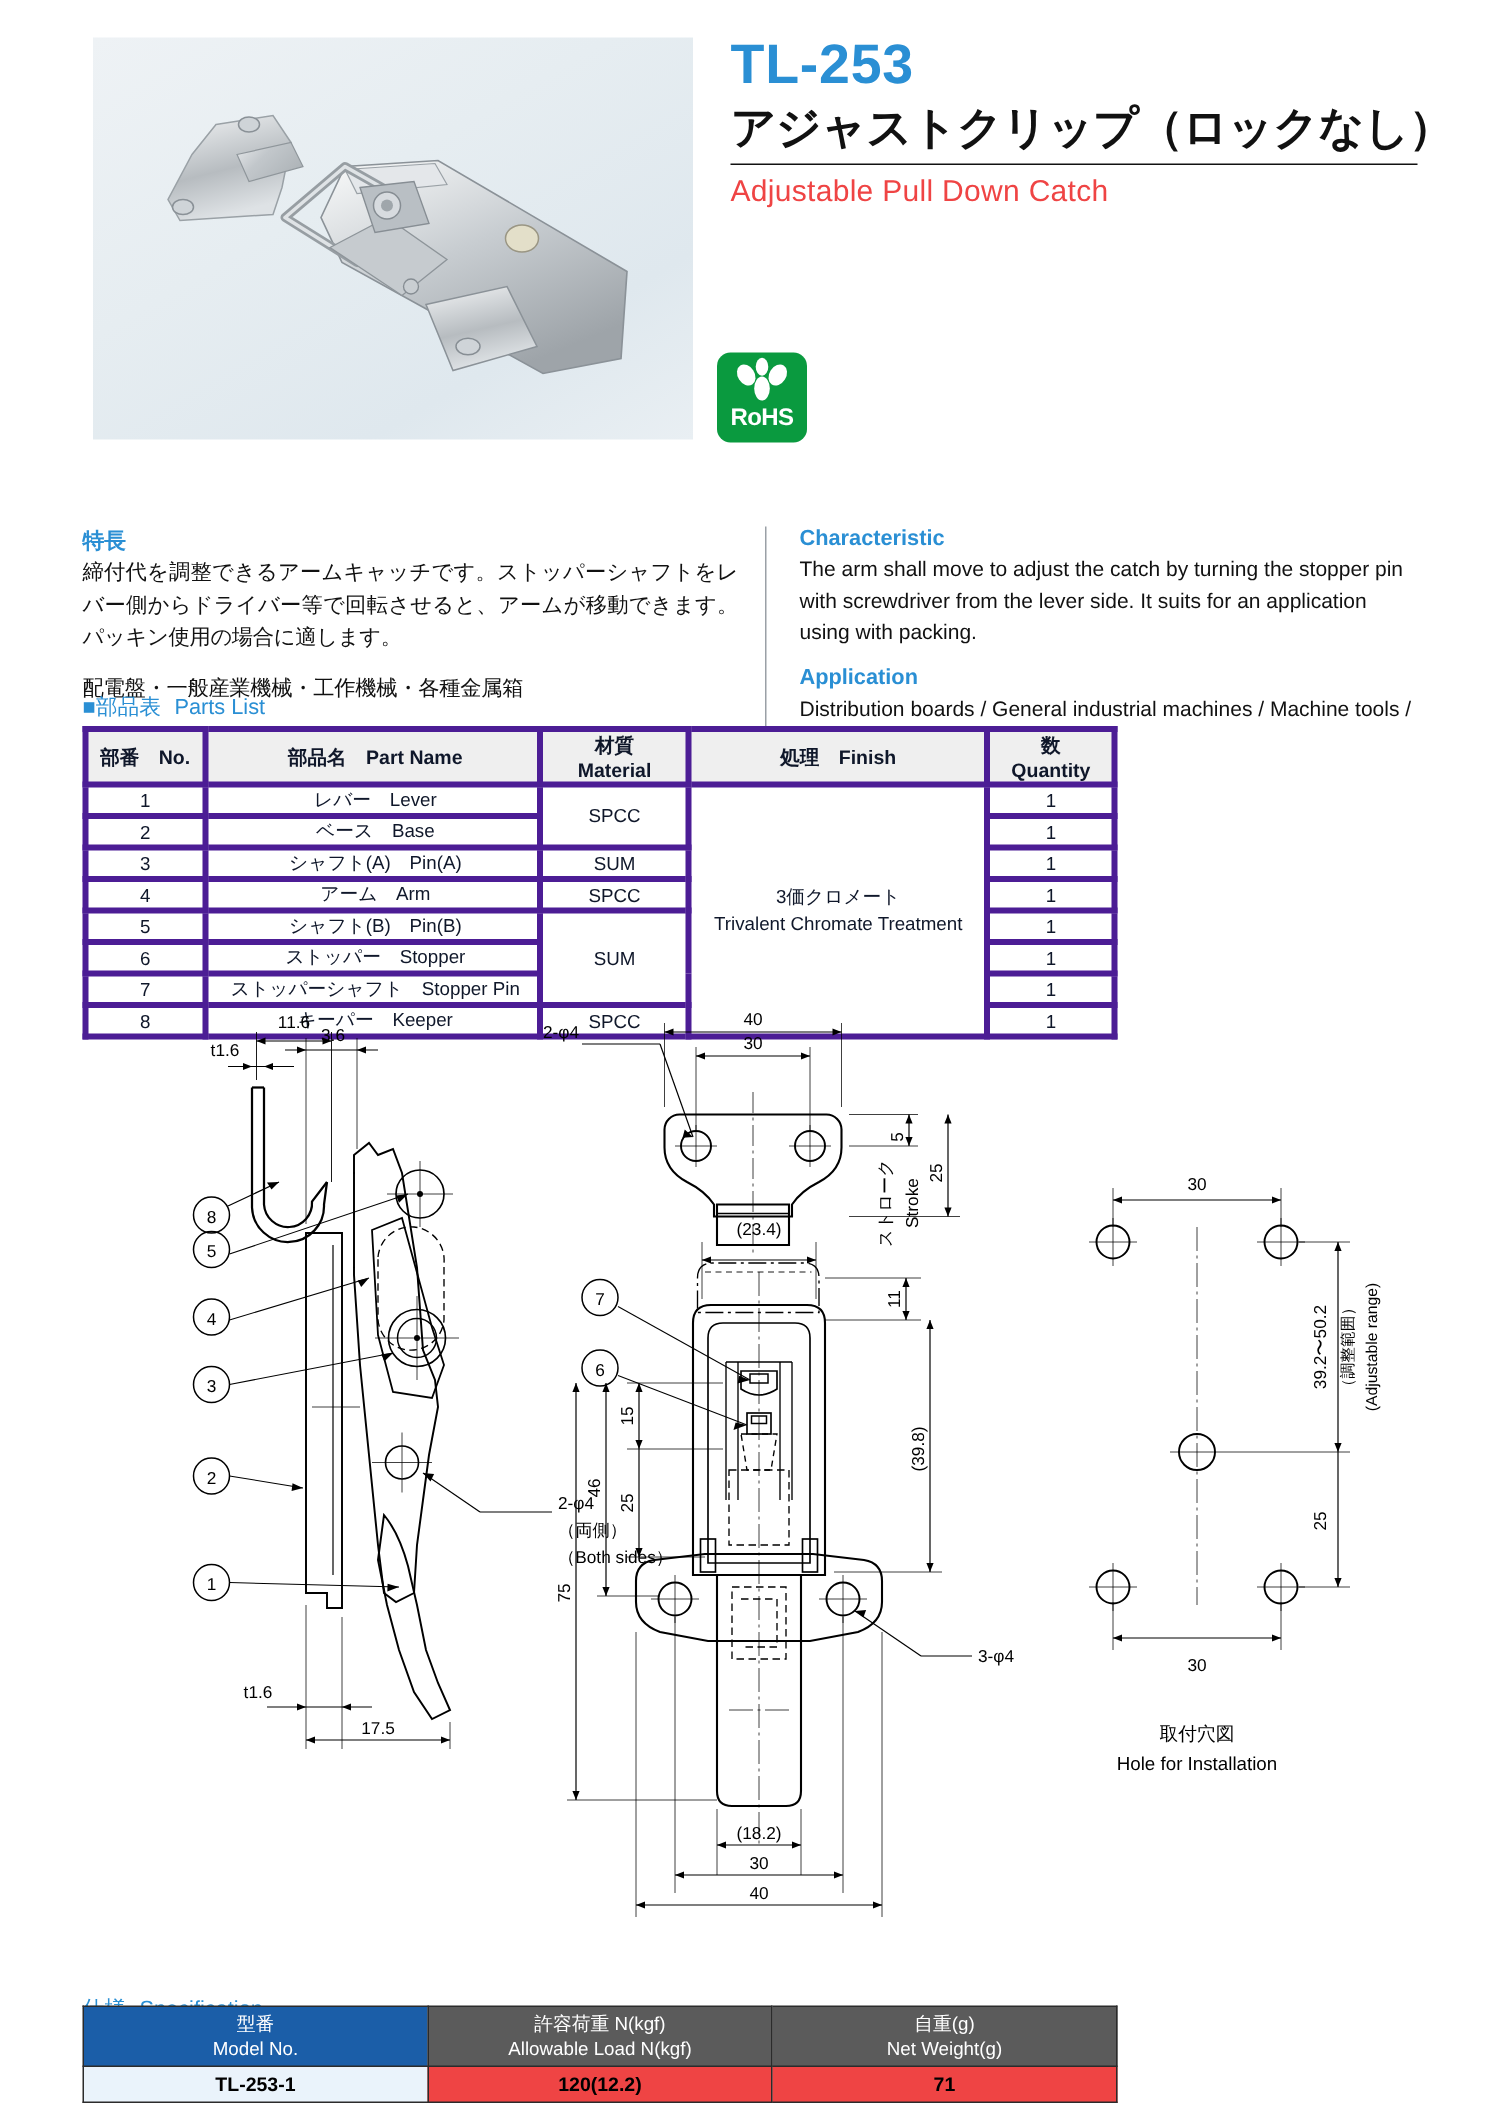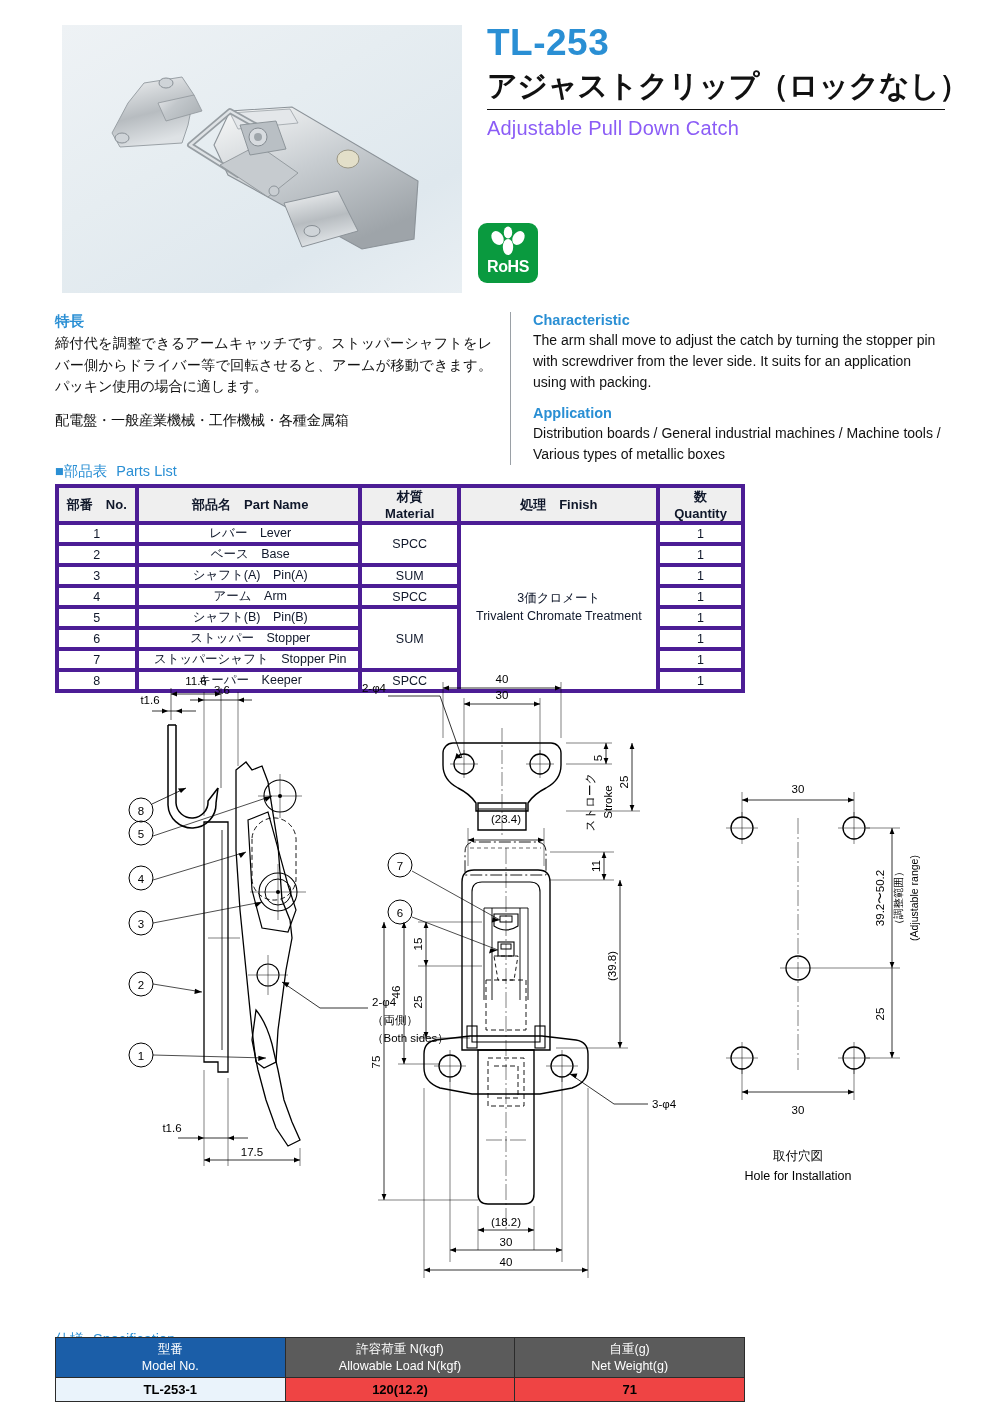--- a/index.html
+++ b/index.html
@@ -21,37 +21,37 @@
   .title-block { position:absolute; left:487px; top:24px; width:460px; }
   .model-no {
     font-size:37px; font-weight:bold; color:#2a8fd4; letter-spacing:0.5px;
     line-height:1.05;
   }
   .jp-title {
     font-size:30px; font-weight:bold; color:#111; letter-spacing:-0.5px;
     line-height:1.25; margin-top:4px; white-space:nowrap;
   }
   .title-rule { border-top:1.6px solid #111; margin-top:5px; width:458px; }
-  .en-title { font-size:20px; color:#8b5cf6; margin-top:7px; letter-spacing:0.2px; }
+  .en-title { font-size:20px; color:#ef4444; margin-top:7px; letter-spacing:0.2px; }
 
   
   .rohs {
-    position:absolute; left:478px; top:223px; width:60px; height:60px;
+    position:absolute; left:478px; top:235px; width:60px; height:60px;
     background:#0a9a3f; border-radius:9px;
     display:flex; flex-direction:column; align-items:center; justify-content:flex-start;
   }
   .rohs svg { display:block; margin-top:3px; }
   .rohs .lbl {
     color:#fff; font-size:16px; font-weight:bold; line-height:1;
     letter-spacing:-0.4px; margin-top:1px;
   }
 
   
   .desc { position:absolute; left:55px; top:312px; width:890px; }
-  .desc-cols { display:flex; }
+  .desc-cols { display:flex;margin-top:39px; }
   .desc-col-l { width:455px; padding-right:18px; }
   .desc-col-r { width:435px; padding-left:22px; border-left:1px solid #9aa0a6; }
   .sec-head { color:#2a8fd4; font-size:14.5px; font-weight:bold; margin-bottom:2px; }
   .sec-head.jp { font-size:14.5px; }
   .body-jp {
     font-size:14.2px; line-height:1.52; color:#111; text-align:justify;
     letter-spacing:-0.2px;
   }
   .body-en { font-size:14px; line-height:1.5; color:#111; }
   .gap { height:12px; }

